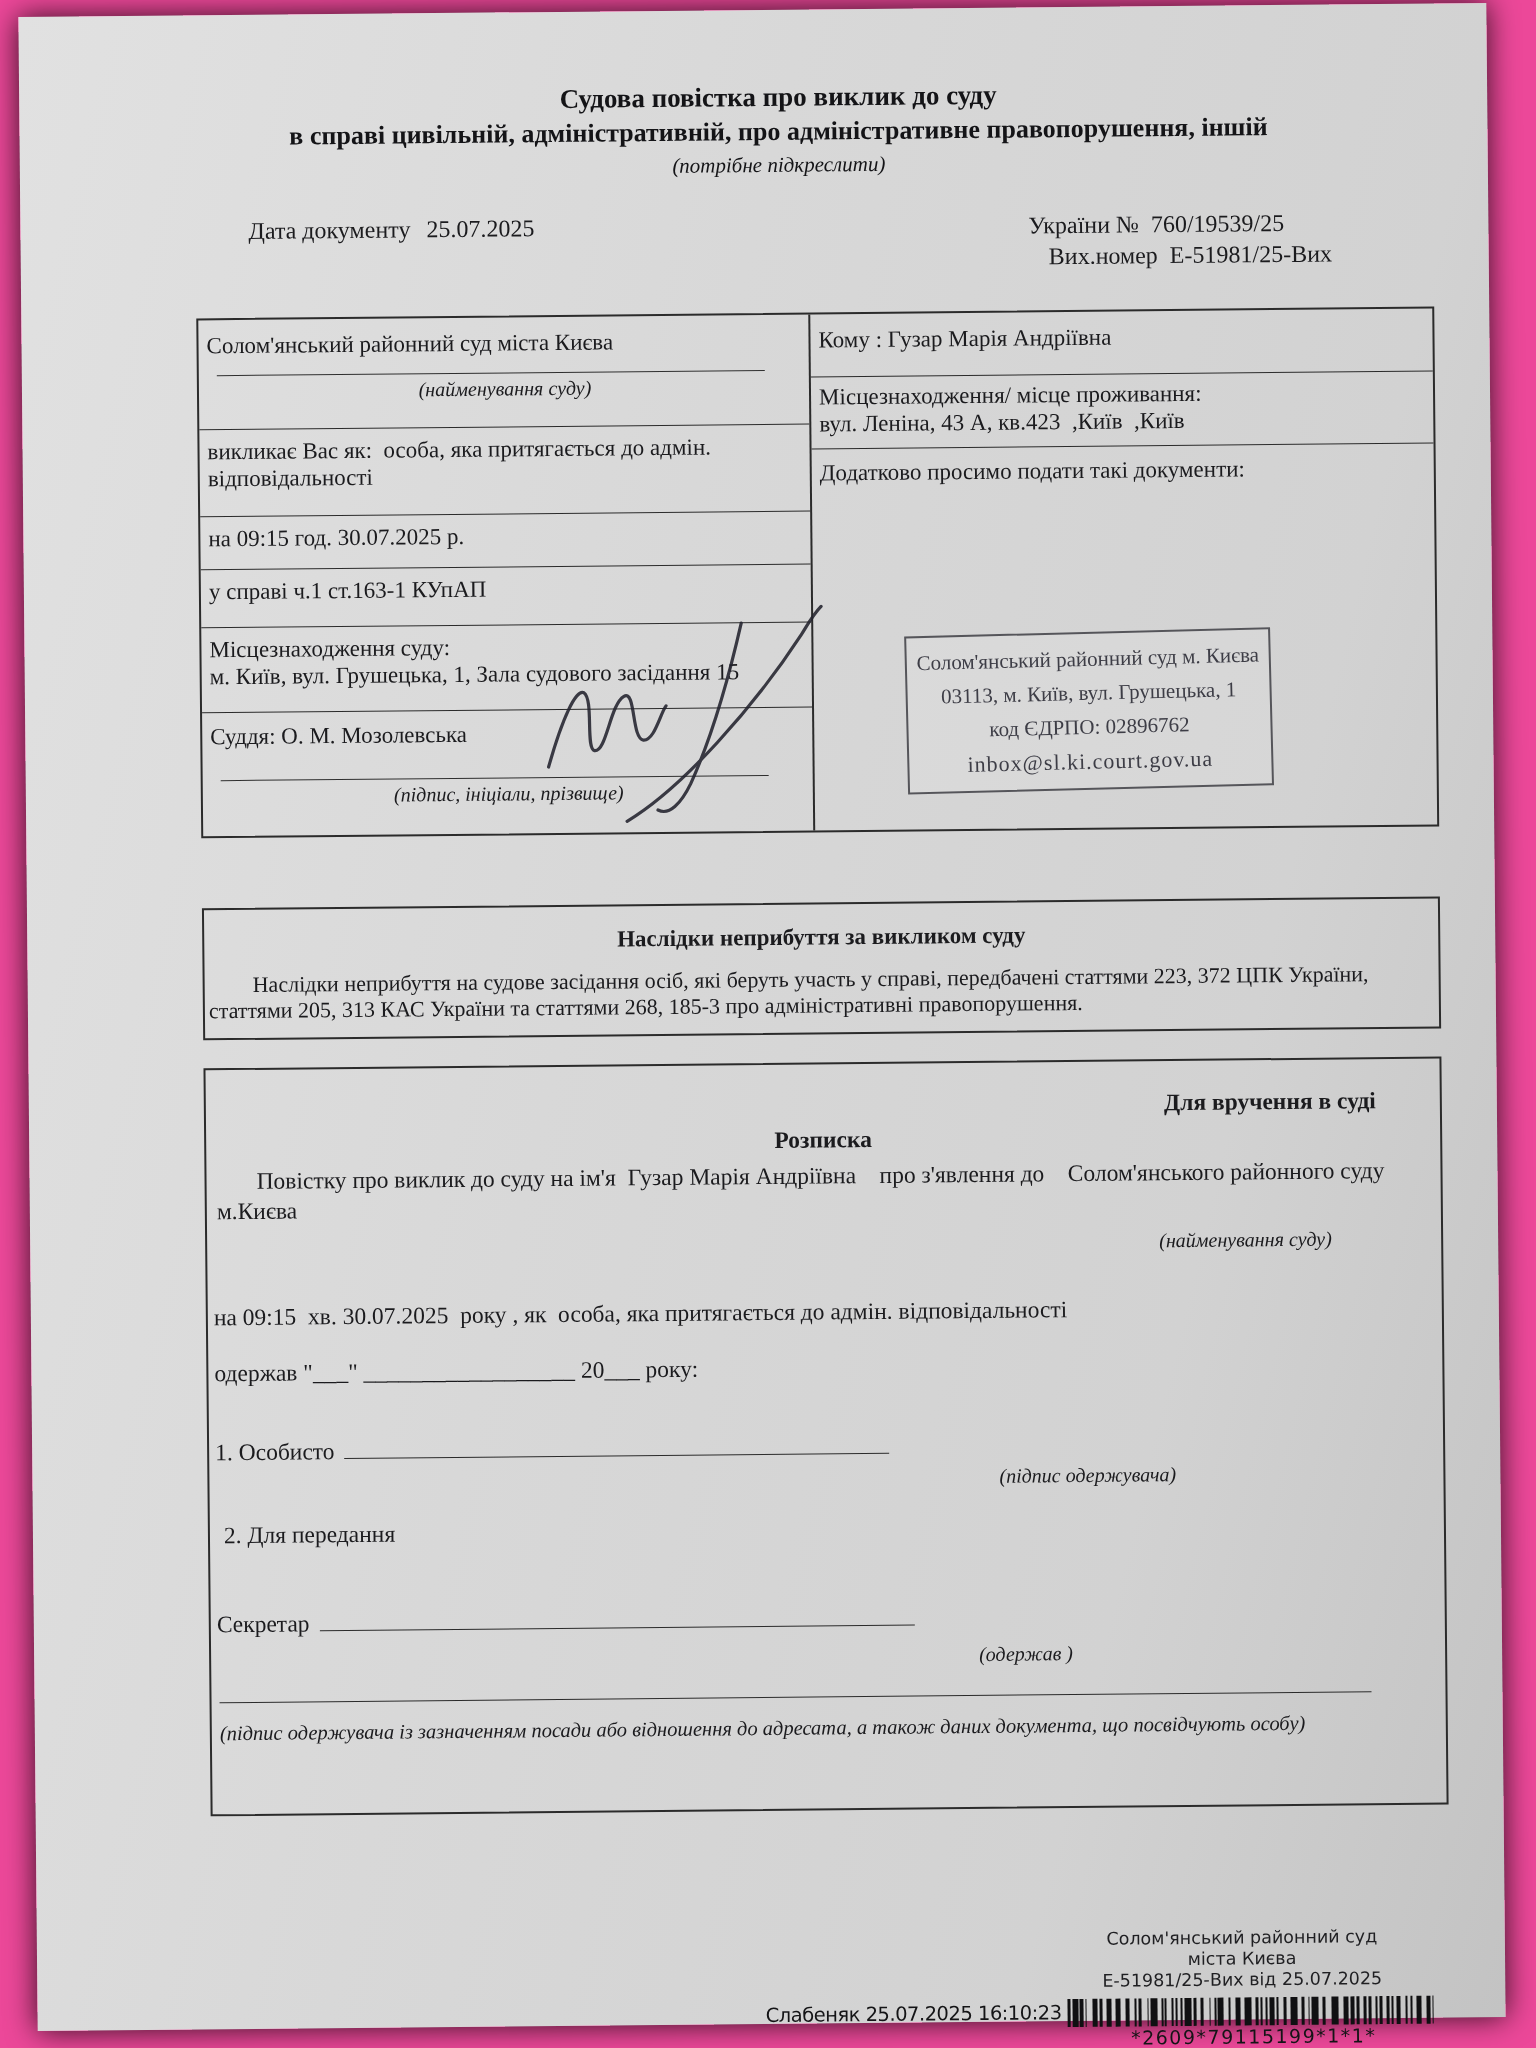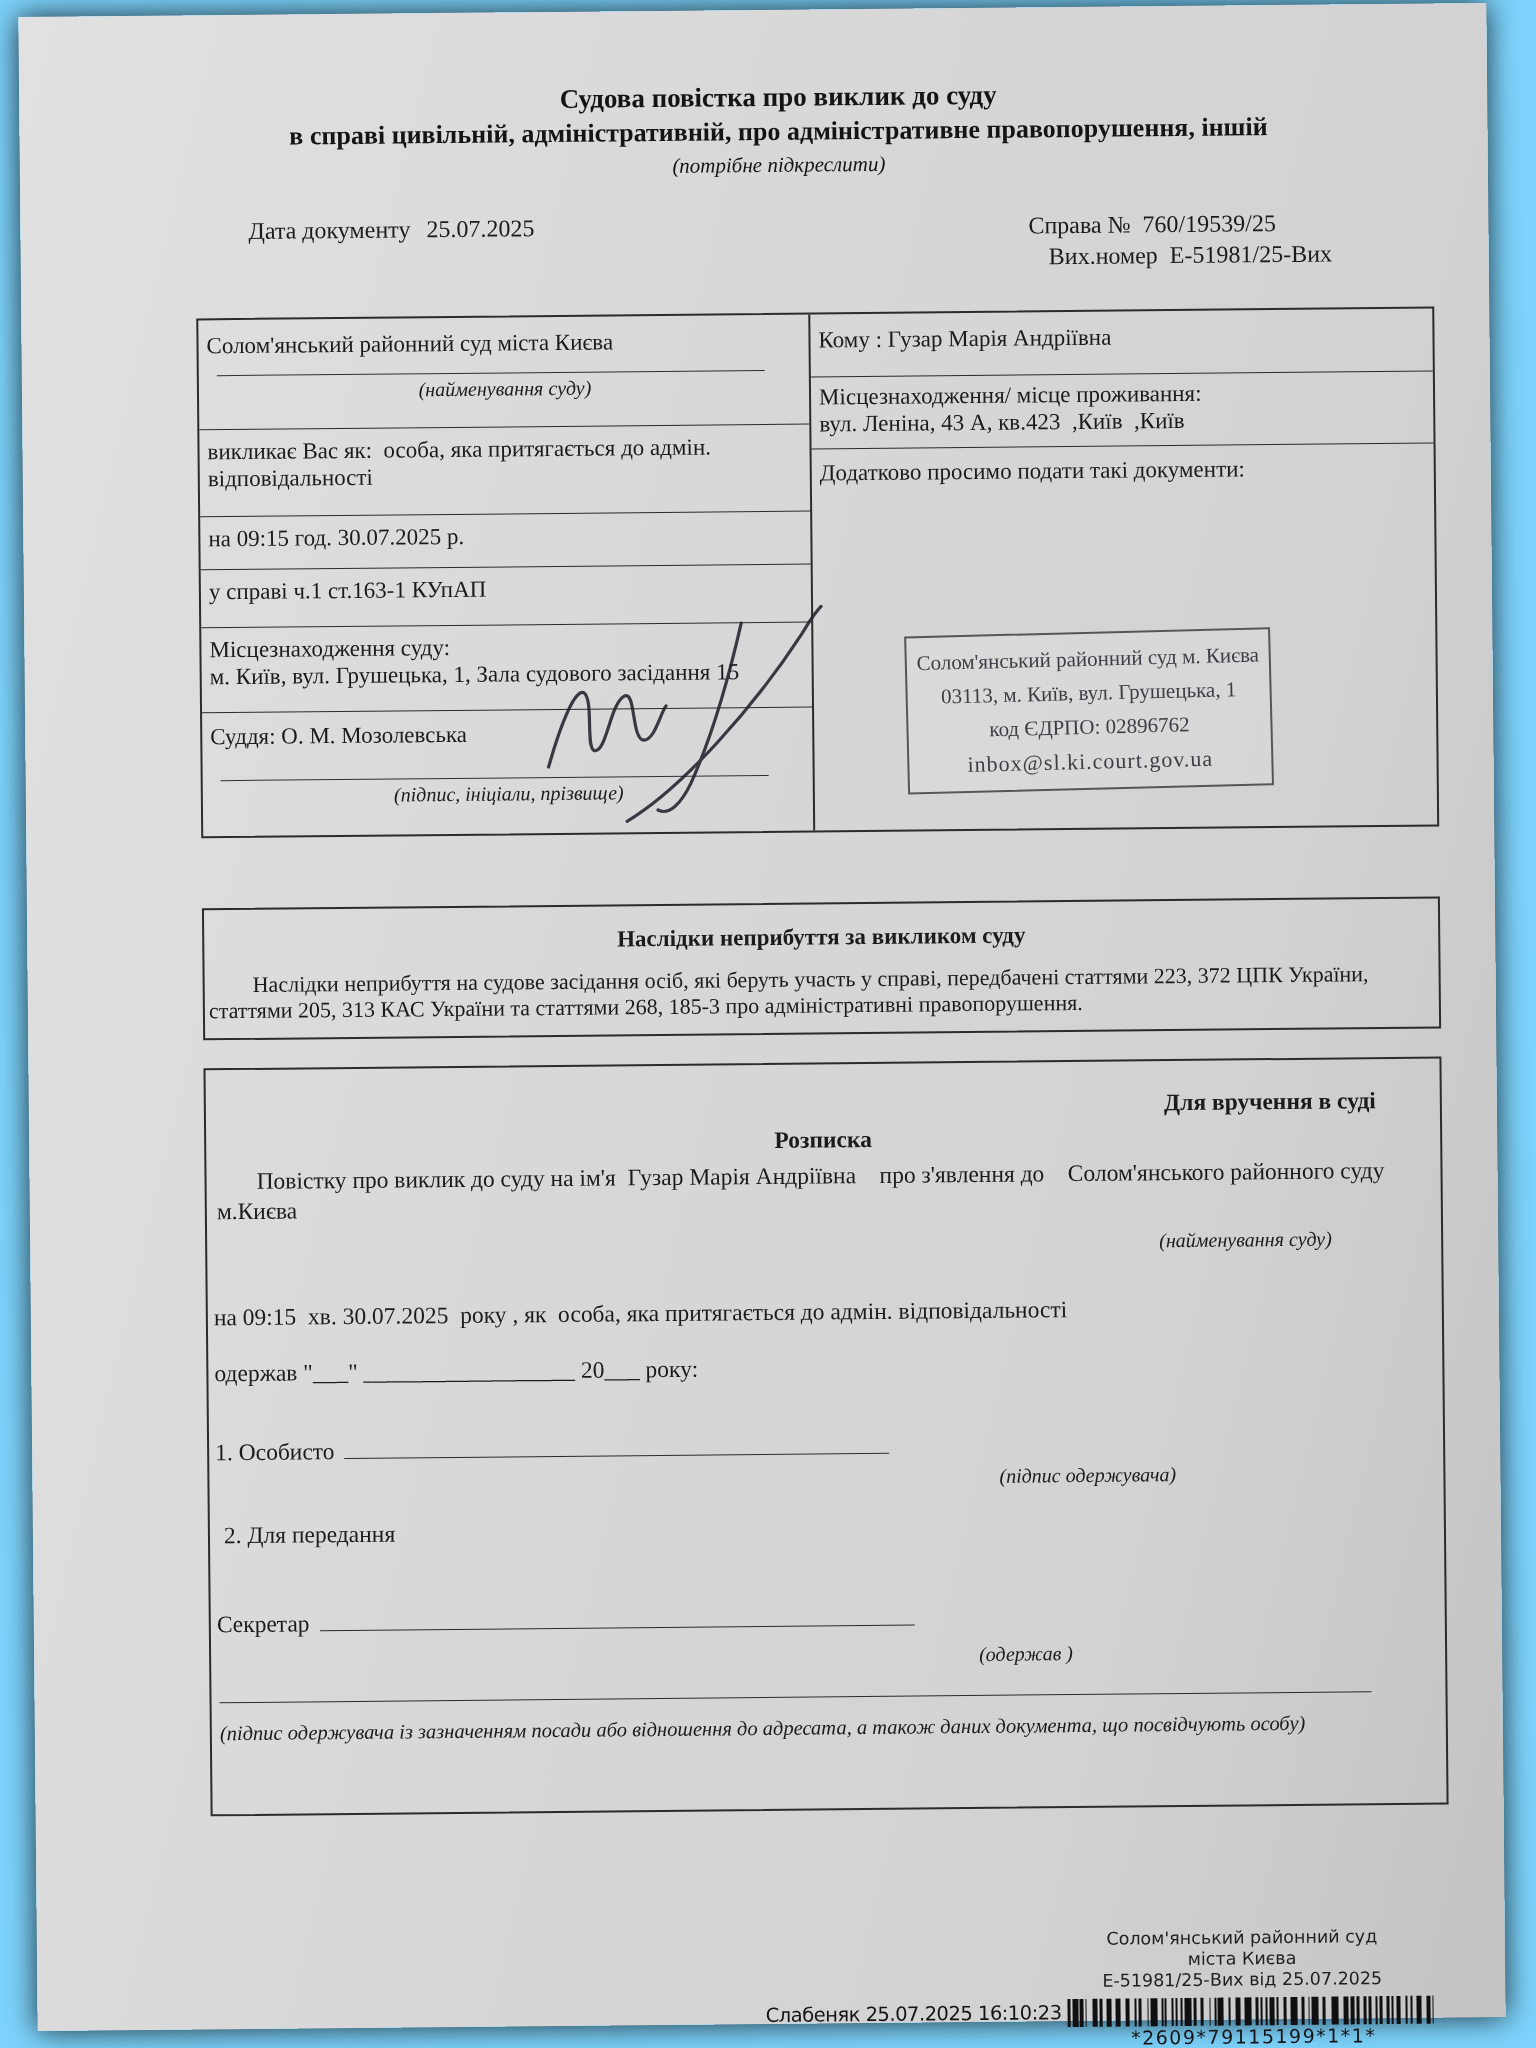--- a/index.html
+++ b/index.html
@@ -1,16 +1,16 @@
 <!DOCTYPE html>
 <html><head>
 <meta charset="utf-8">
 <style>
   html,body{margin:0;padding:0;background:#000;}
-  .stage{position:relative;width:1536px;height:2048px;background:#7dd3fc;overflow:hidden;
+  .stage{position:relative;width:1536px;height:2048px;background:#ec4899;overflow:hidden;
          font-family:"Liberation Serif", serif;}
   .paper{position:absolute;left:28px;top:10px;width:1468px;height:2014px;
          background:linear-gradient(104deg,#e1e1e1 0%,#d8d8d8 40%,#d2d2d2 75%,#c3c3c3 100%);
          transform:rotate(-0.55deg);transform-origin:50% 50%;
          color:#1b1b1e;box-shadow:0 0 30px rgba(0,0,0,0.8);}
   .paper *{box-sizing:border-box;}
   .t{white-space:pre-wrap;}
   
   .doc-header{position:absolute;top:70px;left:120px;right:70px;text-align:center;color:#141417;}
   .h1{font-size:27px;font-weight:bold;line-height:34px;}
@@ -92,21 +92,21 @@
     <div class="doc-header">
       <div class="h1">Судова повістка про виклик до суду</div>
       <div class="h2">в справі цивільній, адміністративній, про адміністративне правопорушення, іншій</div>
       <div class="hsub">(потрібне підкреслити)</div>
     </div>
 
     <div class="meta-date">
       <span>Дата документу</span><span class="v">25.07.2025</span>
     </div>
     <div class="meta-right">
-      <div><span>Справа №</span><span class="v">760/19539/25</span></div>
+      <div><span>України №</span><span class="v">760/19539/25</span></div>
       <div class="l2"><span>Вих.номер</span><span class="v">Е-51981/25-Вих</span></div>
     </div>
 
     <div class="main-box">
       <div class="col-l">
         <div class="row l1">
           <div class="t">Солом'янський районний суд міста Києва</div>
           <div class="ul"></div>
           <div class="cap">(найменування суду)</div>
         </div>

